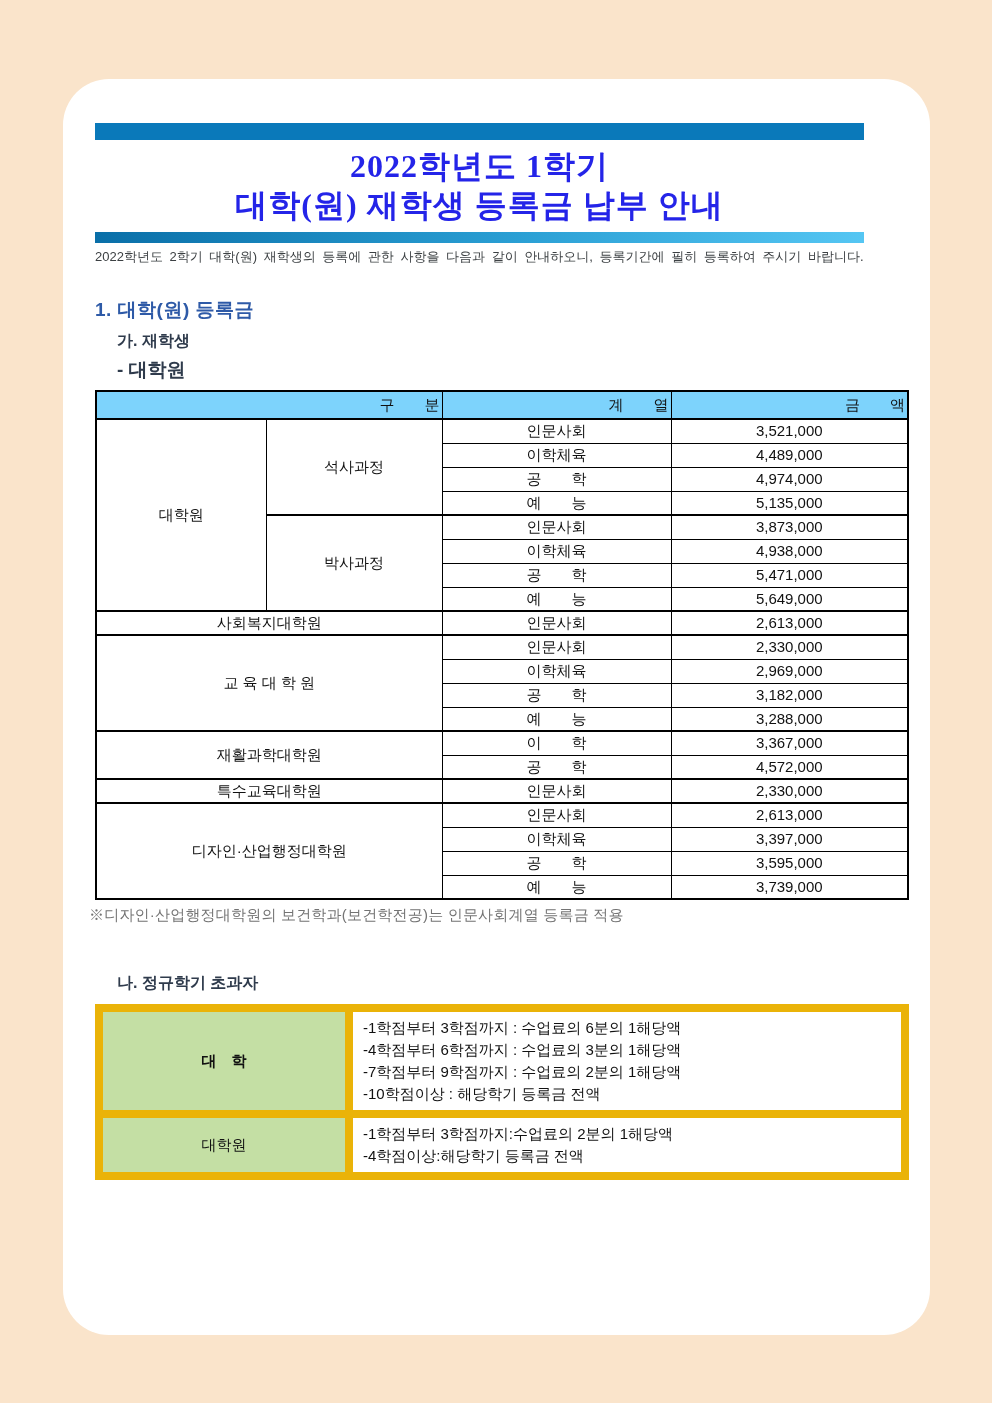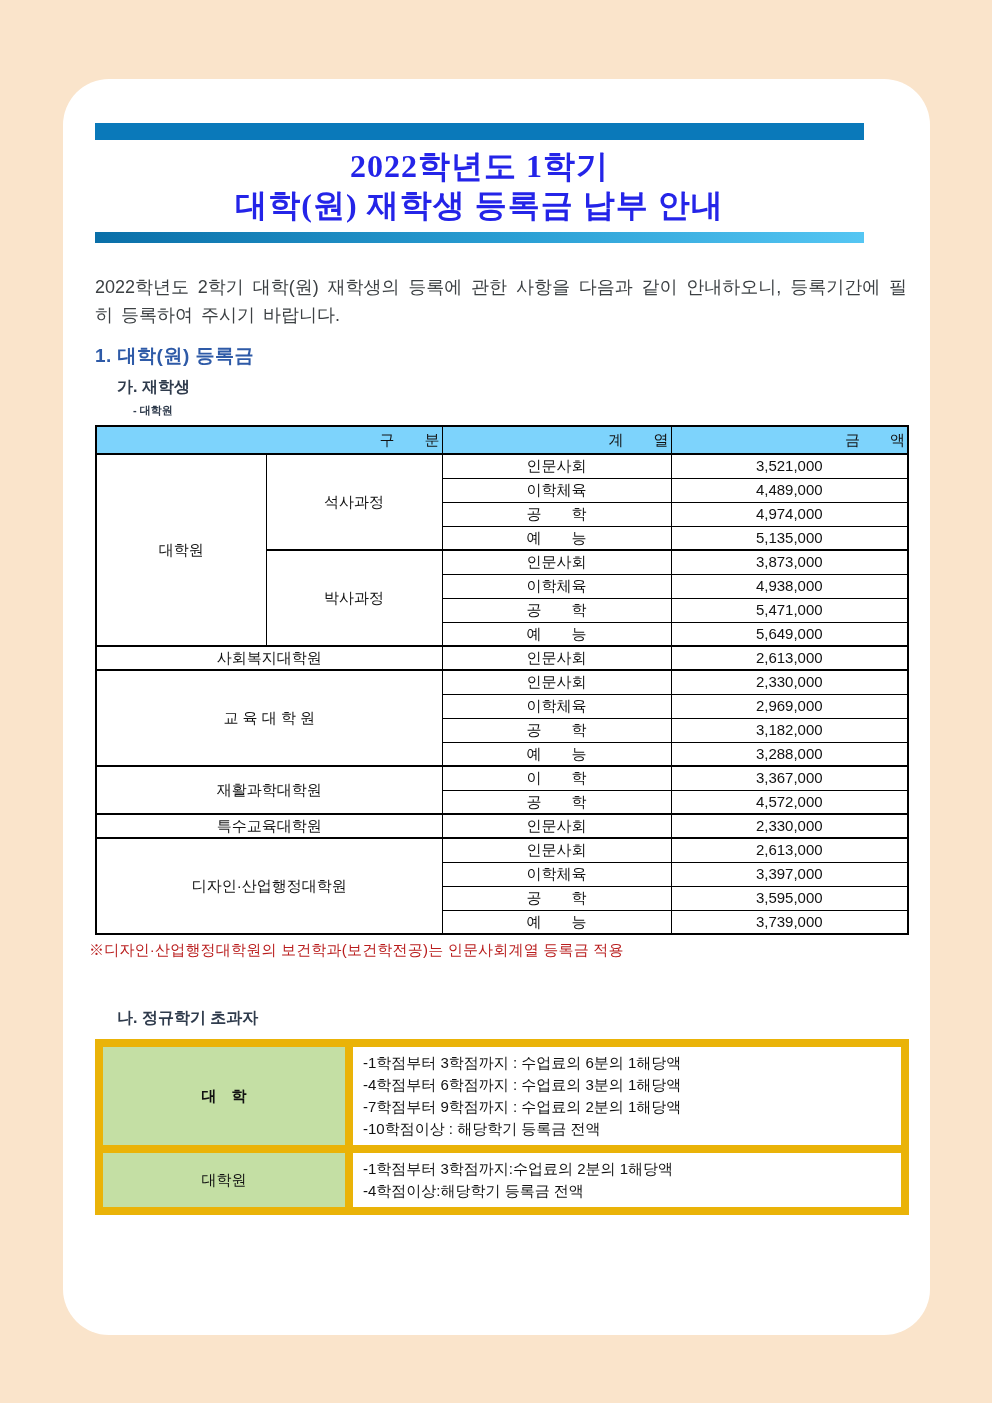--- a/index.html
+++ b/index.html
@@ -33,50 +33,49 @@
     letter-spacing: 1px;
     text-shadow: 0 0 1px #ffffff;
   }
   .bar-bottom {
     height: 11px; margin-top: 7px;
     background: linear-gradient(90deg, #0a6fa8 0%, #2a9fd4 55%, #55c6f3 100%);
   }
 
   
   .intro {
-    margin-top: 30px;
     width: 812px;
-    font-size: 18px;
+    font-size: 13px;
     line-height: 28px;
     color: #3c4043;
     text-align: justify;
     word-spacing: 3px;
     word-break: break-all;
   }
 
   
   .h-sec1 {
-    margin-top: 14px;
+    margin-top: 26px;
     color: #2e5aa7;
     font-size: 19px;
     font-weight: bold;
     letter-spacing: 0.5px;
   }
   .h-sub {
     margin-top: 8px;
     margin-left: 22px;
     color: #2f3b4c;
     font-size: 16px;
     font-weight: bold;
   }
   .h-subsub {
     margin-top: 5px;
-    margin-left: 38px;
+    margin-left: 22px;
     color: #2f3b4c;
-    font-size: 11px;
+    font-size: 19px;
     font-weight: bold;
   }
 
   
   table.t1 {
     margin-top: 7px;
     width: 812px;
     border-collapse: collapse;
     border: 2px solid #000;
     font-size: 15px;
@@ -101,21 +100,21 @@
   tr.group-start td { border-top: 2px solid #000; }
   col.c1 { width: 170px; }
   col.c2 { width: 176px; }
   col.c3 { width: 229px; }
   col.c4 { width: 237px; }
 
   .footnote {
     margin-top: 6px;
     margin-left: -6px;
     font-size: 15px;
-    color: #b91c1c;
+    color: #737373;
     letter-spacing: 0.2px;
   }
 
   .h-sec2 {
     margin-top: 48px;
     margin-left: 22px;
     color: #2f3b4c;
     font-size: 16px;
     font-weight: bold;
   }

